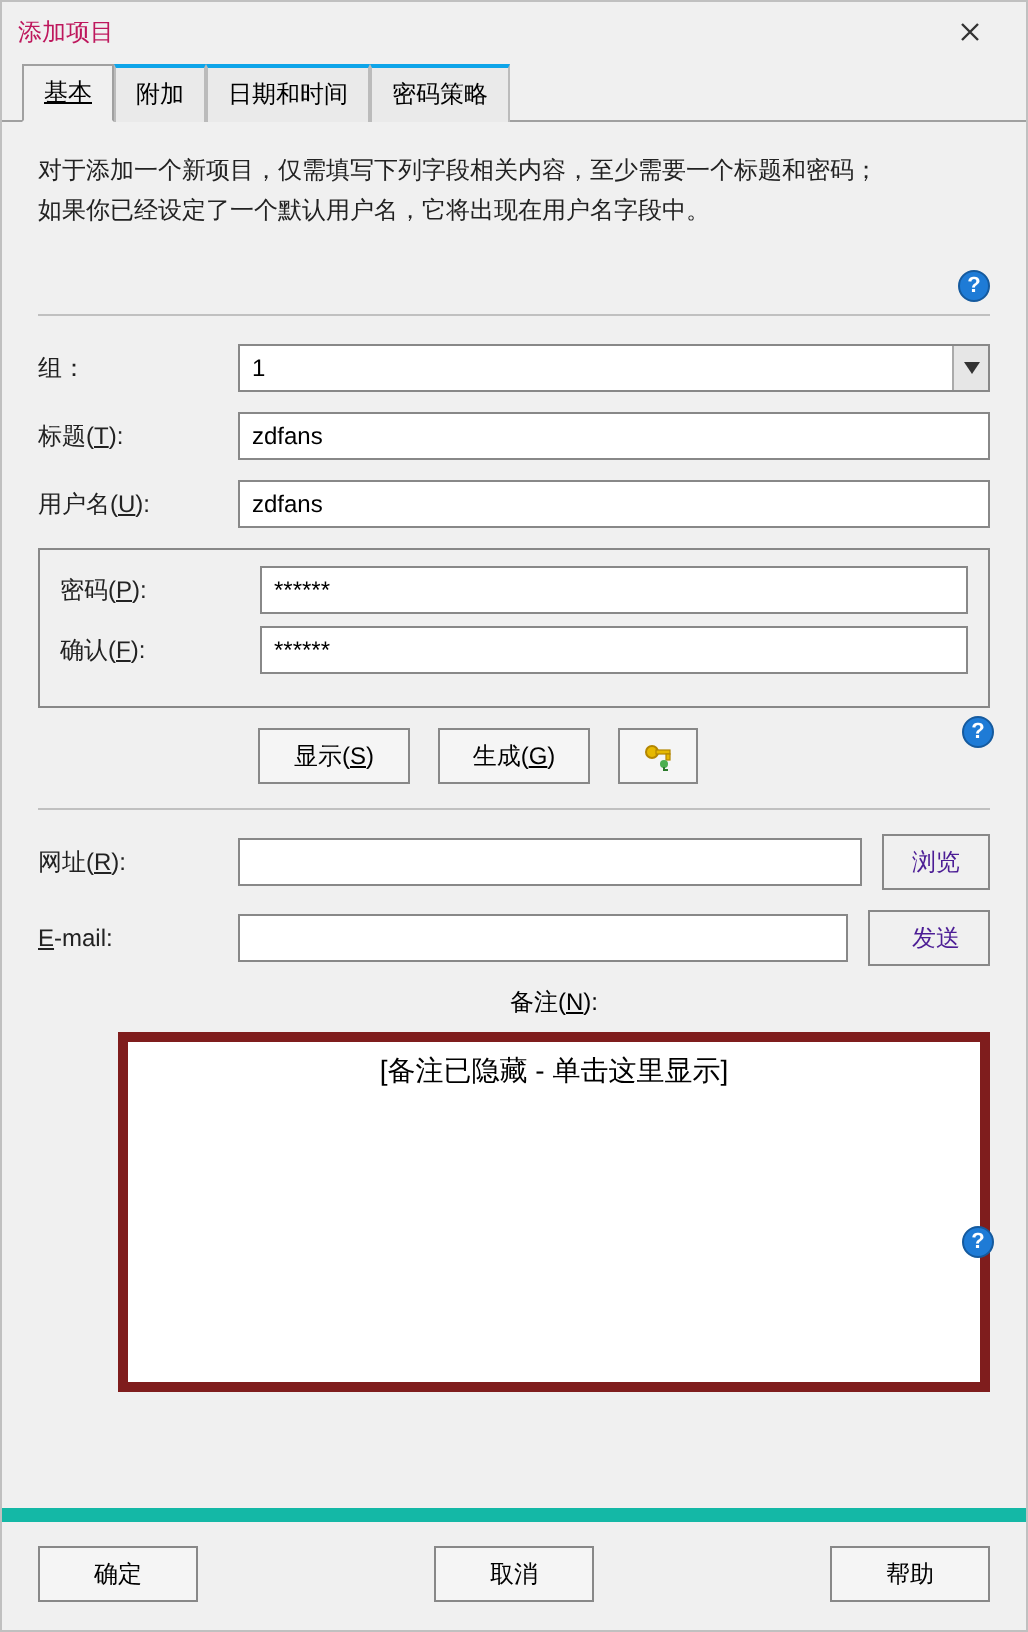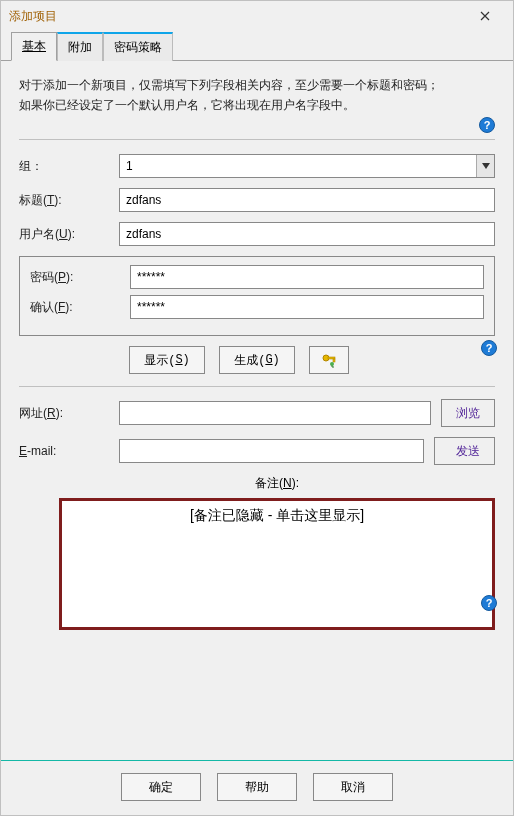--- a/index.html
+++ b/index.html
@@ -18,21 +18,21 @@
       border: 1px solid #c0c0c0;
       display: flex;
       flex-direction: column;
     }
     .titlebar {
       height: 30px;
       display: flex;
       align-items: center;
       padding: 0 8px;
       background: #f0f0f0;
-      color: #a16207;
+      color: #be185d;
     }
     .titlebar-title { flex: 1; font-size: 12px; }
     .titlebar-close {
       width: 40px; height: 28px;
       display: flex; align-items: center; justify-content: center;
       color: #333; cursor: pointer;
     }
     .tabs {
       display: flex;
       align-items: flex-end;
@@ -66,21 +66,21 @@
       border-top: 2px solid #0ea5e9;
     }
     .content {
       flex: 1;
       padding: 14px 18px 10px 18px;
       position: relative;
     }
     .description {
       line-height: 20px;
       color: #222;
-      margin-bottom: 2px;
+      margin-bottom: 20px;
     }
     .help-icon {
       width: 16px; height: 16px;
       border-radius: 50%;
       background: #1e7bd6;
       color: #fff;
       font-weight: bold;
       font-size: 11px;
       display: flex; align-items: center; justify-content: center;
       cursor: pointer;
@@ -152,21 +152,21 @@
       margin-left: 100px;
       gap: 14px;
     }
     .btn {
       height: 28px;
       min-width: 76px;
       padding: 0 14px;
       border: 1px solid #888;
       background: #f5f5f5;
       cursor: pointer;
-      font-family: Liberation Mono, monospace;
+      font-family: Liberation Sans, sans-serif;
       font-size: 12px;
       display:flex;align-items:center;justify-content:center;
     }
     .btn-icon-only{
       min-width: 40px;
       padding:0 8px;
     }
     .btn.disabled{
       color:#4c1d95;
       background:#f0f0f0;
@@ -175,34 +175,34 @@
     .remarks-area{
       margin-top:6px;
     }
     .remarks-label{
       text-align:center;
       font-size:12px;
       margin-bottom:6px;
     }
     .remarks-box{
       width:100%;
-      height:132px;
-      border:3px solid #7f1d1d;
+      height:180px;
+      border:5px solid #7f1d1d;
       background:#fff;
       padding:6px;
       text-align:center;
       font-size:14px;
       cursor:pointer;
     }
     .footer{
       display:flex;
-      justify-content:center;
+      justify-content:space-between;
       gap:16px;
       padding:12px 18px 14px;
-      border-top:1px solid #14b8a6;
+      border-top:7px solid #14b8a6;
     }
     .footer .btn{
       min-width:80px;
     }
     .key-icon svg{display:block}
   </style>
 </head>
 <body>
 
 <div class="window">
@@ -212,20 +212,21 @@
     <div class="titlebar-close">
       <svg width="10" height="10" viewBox="0 0 10 10">
           <path d="M1 1 L9 9 M9 1 L1 9" stroke="#333" stroke-width="1.2"></path>
         </svg>
     </div>
   </div>
 
   <div class="tabs">
     <div class="tab active">基本</div>
     <div class="tab">附加</div>
+    <div class="tab">日期和时间</div>
     <div class="tab">密码策略</div>
   </div>
 
   <div class="content">
 
     <div class="description">
       <div>对于添加一个新项目，仅需填写下列字段相关内容，至少需要一个标题和密码；</div>
       <div>如果你已经设定了一个默认用户名，它将出现在用户名字段中。</div>
     </div>
 
@@ -309,17 +310,17 @@
     <div class="remarks-area" style="position:relative;margin-left:40px;">
       <div class="remarks-label"><span>备注(</span><u>N</u><span>):</span></div>
       <div class="remarks-box">[备注已隐藏 - 单击这里显示]</div>
       <div class="help-icon" style="position:absolute;right:-2px;top:120px;">?</div>
     </div>
 
   </div>
 
   <div class="footer">
     <button class="btn">确定</button>
+    <button class="btn">取消</button>
     <button class="btn">帮助</button>
-    <button class="btn">取消</button>
   </div>
 
 </div>
 
 </body></html>

